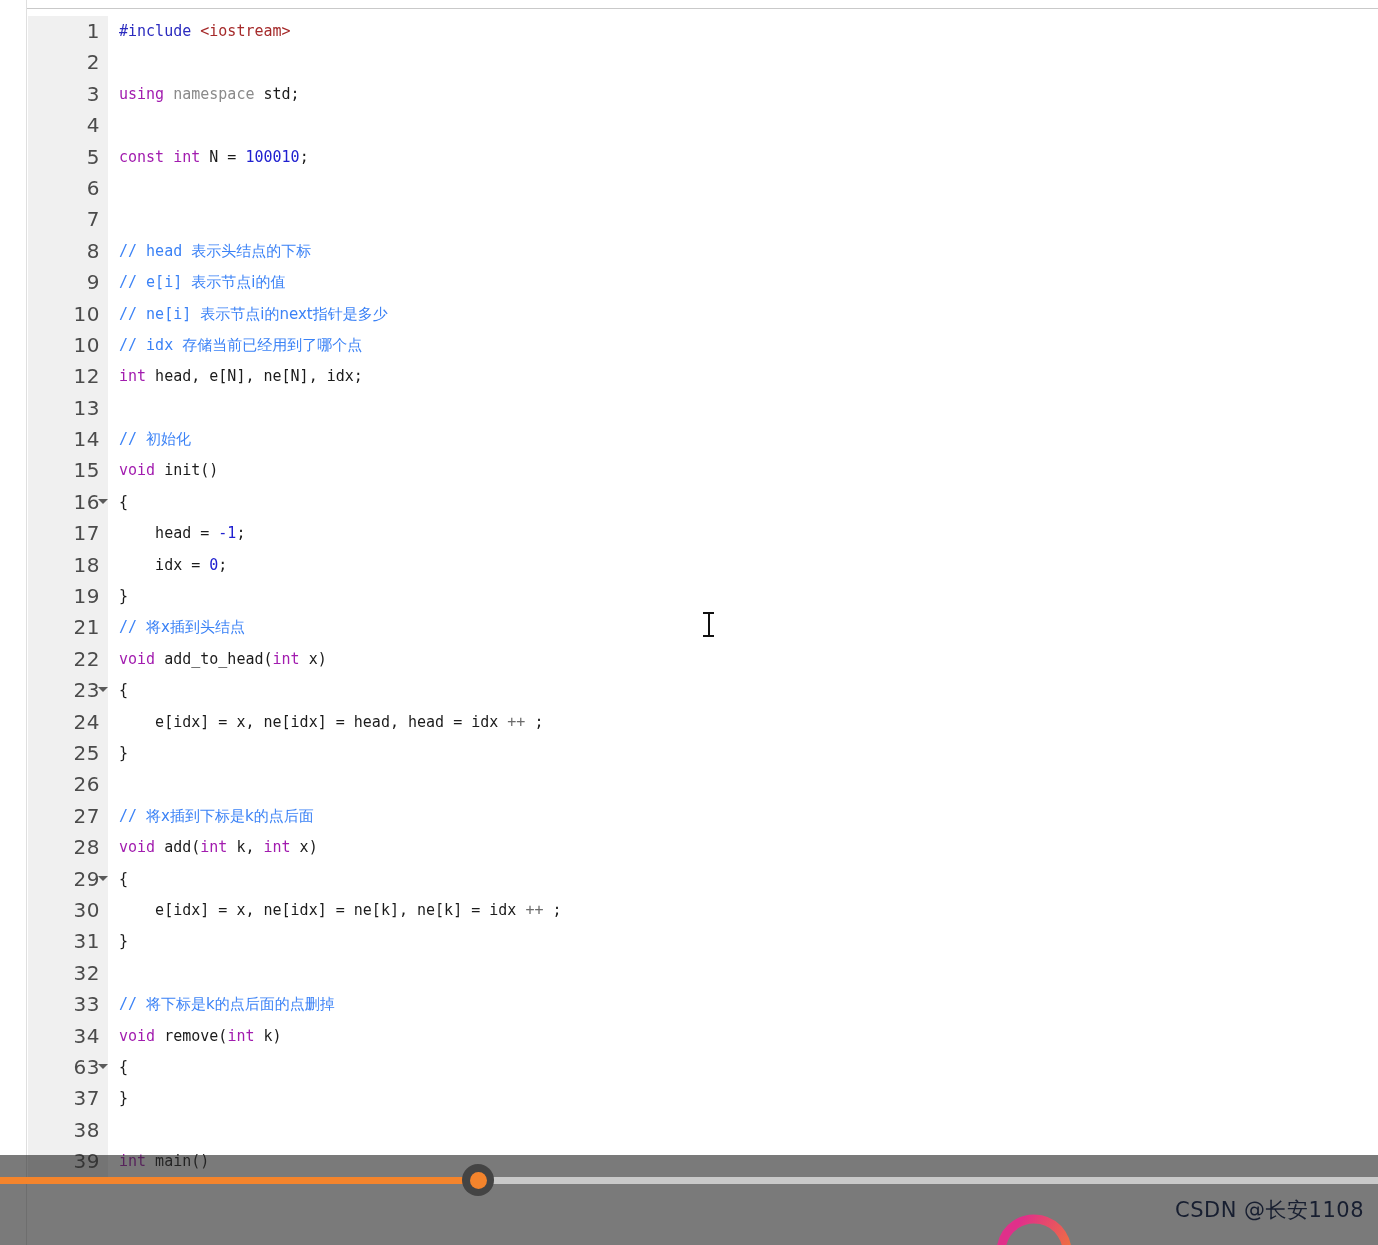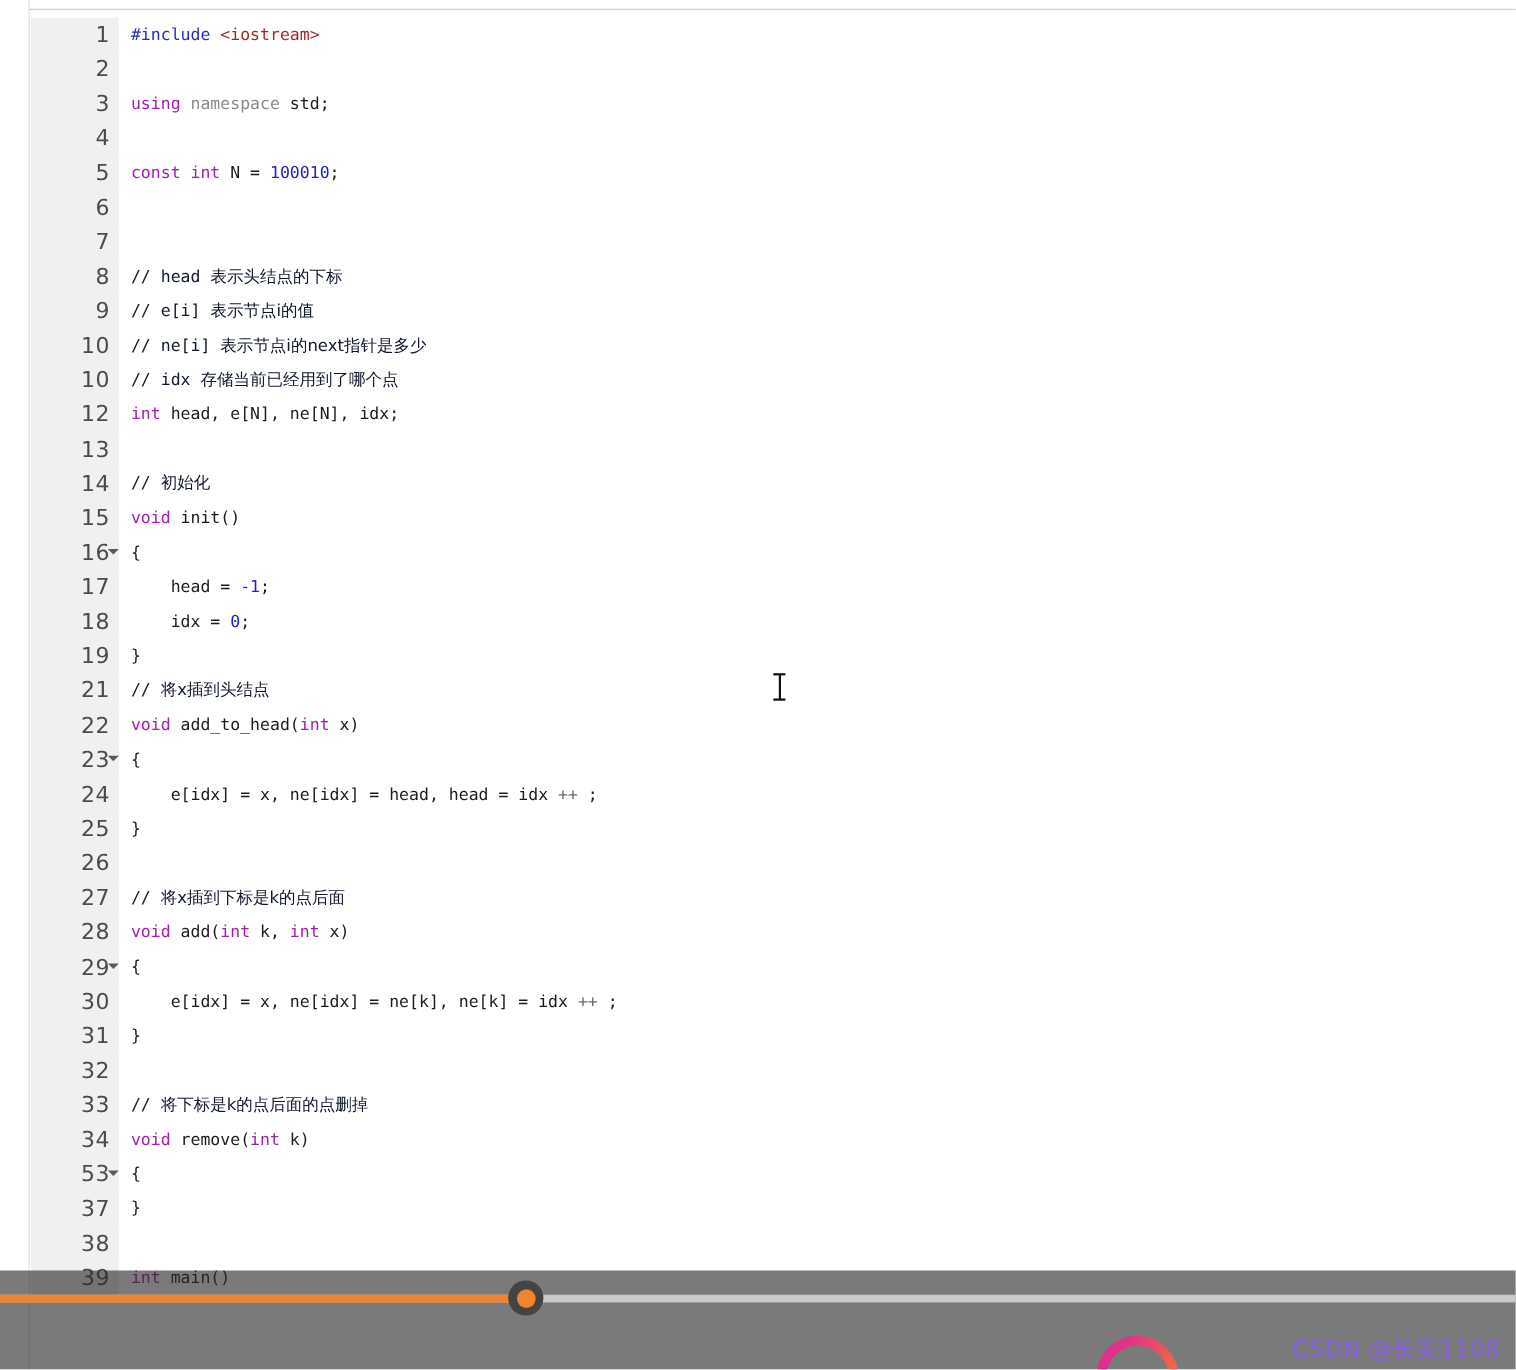--- a/index.html
+++ b/index.html
@@ -95,21 +95,21 @@
     font-size: 15px;
     letter-spacing: 0px;
   }
 
   
   .tok-kw      { color: #a21caf; }
   .tok-hash    { color: #2b2bbf; }
   .tok-str     { color: #a52a2a; }
   .tok-num     { color: #2020d0; }
   .tok-ns      { color: #8a8a8a; }
-  .tok-cmt     { color: #0f172a; }
+  .tok-cmt     { color: #3b82f6; }
   .tok-plain   { color: #1b1b1b; }
   .tok-op      { color: #6b6b6b; }
   .cn          { font-family: "DejaVu Sans", "Liberation Sans", sans-serif; }
 
   
   #mouse-ibeam {
     position: absolute;
     left: 703px;
     top: 610px;
     width: 11px;
@@ -169,22 +169,22 @@
     position: absolute;
     left: 995px;
     top: 58px;
     width: 78px;
     height: 78px;
   }
 
   #csdn-watermark {
     position: absolute;
     right: 14px;
-    bottom: 4px;
-    color: #8b5cf6;
+    bottom: 21px;
+    color: #0f172a;
     font-size: 21px;
     font-family: "DejaVu Sans", "Liberation Sans", sans-serif;
     letter-spacing: 0.5px;
     opacity: 0.92;
   }
 </style>
 </head>
 <body>
 
 <div id="editor">
@@ -219,21 +219,21 @@
       <div class="code-line"><div class="gutter-cell">25</div><div class="code-text"><span class="tok-plain">}</span></div></div>
       <div class="code-line"><div class="gutter-cell">26</div><div class="code-text"></div></div>
       <div class="code-line"><div class="gutter-cell">27</div><div class="code-text"><span class="tok-cmt">// </span><span class="tok-cmt cn">将x插到下标是k的点后面</span></div></div>
       <div class="code-line"><div class="gutter-cell">28</div><div class="code-text"><span class="tok-kw">void</span><span class="tok-plain"> add(</span><span class="tok-kw">int</span><span class="tok-plain"> k, </span><span class="tok-kw">int</span><span class="tok-plain"> x)</span></div></div>
       <div class="code-line"><div class="gutter-cell">29</div><div class="fold-marker"></div><div class="code-text"><span class="tok-plain">{</span></div></div>
       <div class="code-line"><div class="gutter-cell">30</div><div class="code-text"><span class="tok-plain">    e[idx] = x, ne[idx] = ne[k], ne[k] = idx </span><span class="tok-op">++</span><span class="tok-plain"> ;</span></div></div>
       <div class="code-line"><div class="gutter-cell">31</div><div class="code-text"><span class="tok-plain">}</span></div></div>
       <div class="code-line"><div class="gutter-cell">32</div><div class="code-text"></div></div>
       <div class="code-line"><div class="gutter-cell">33</div><div class="code-text"><span class="tok-cmt">// </span><span class="tok-cmt cn">将下标是k的点后面的点删掉</span></div></div>
       <div class="code-line"><div class="gutter-cell">34</div><div class="code-text"><span class="tok-kw">void</span><span class="tok-plain"> remove(</span><span class="tok-kw">int</span><span class="tok-plain"> k)</span></div></div>
-      <div class="code-line"><div class="gutter-cell">53</div><div class="fold-marker"></div><div class="code-text"><span class="tok-plain">{</span></div></div>
+      <div class="code-line"><div class="gutter-cell">63</div><div class="fold-marker"></div><div class="code-text"><span class="tok-plain">{</span></div></div>
       <div class="code-line"><div class="gutter-cell">37</div><div class="code-text"><span class="tok-plain">}</span></div></div>
       <div class="code-line"><div class="gutter-cell">38</div><div class="code-text"></div></div>
       <div class="code-line"><div class="gutter-cell">39</div><div class="code-text"><span class="tok-kw">int</span><span class="tok-plain"> main()</span></div></div>
     </div>
 
   <div id="mouse-ibeam">
     <div class="cap-top"></div>
     <div class="bar"></div>
     <div class="cap-bot"></div>
   </div>

